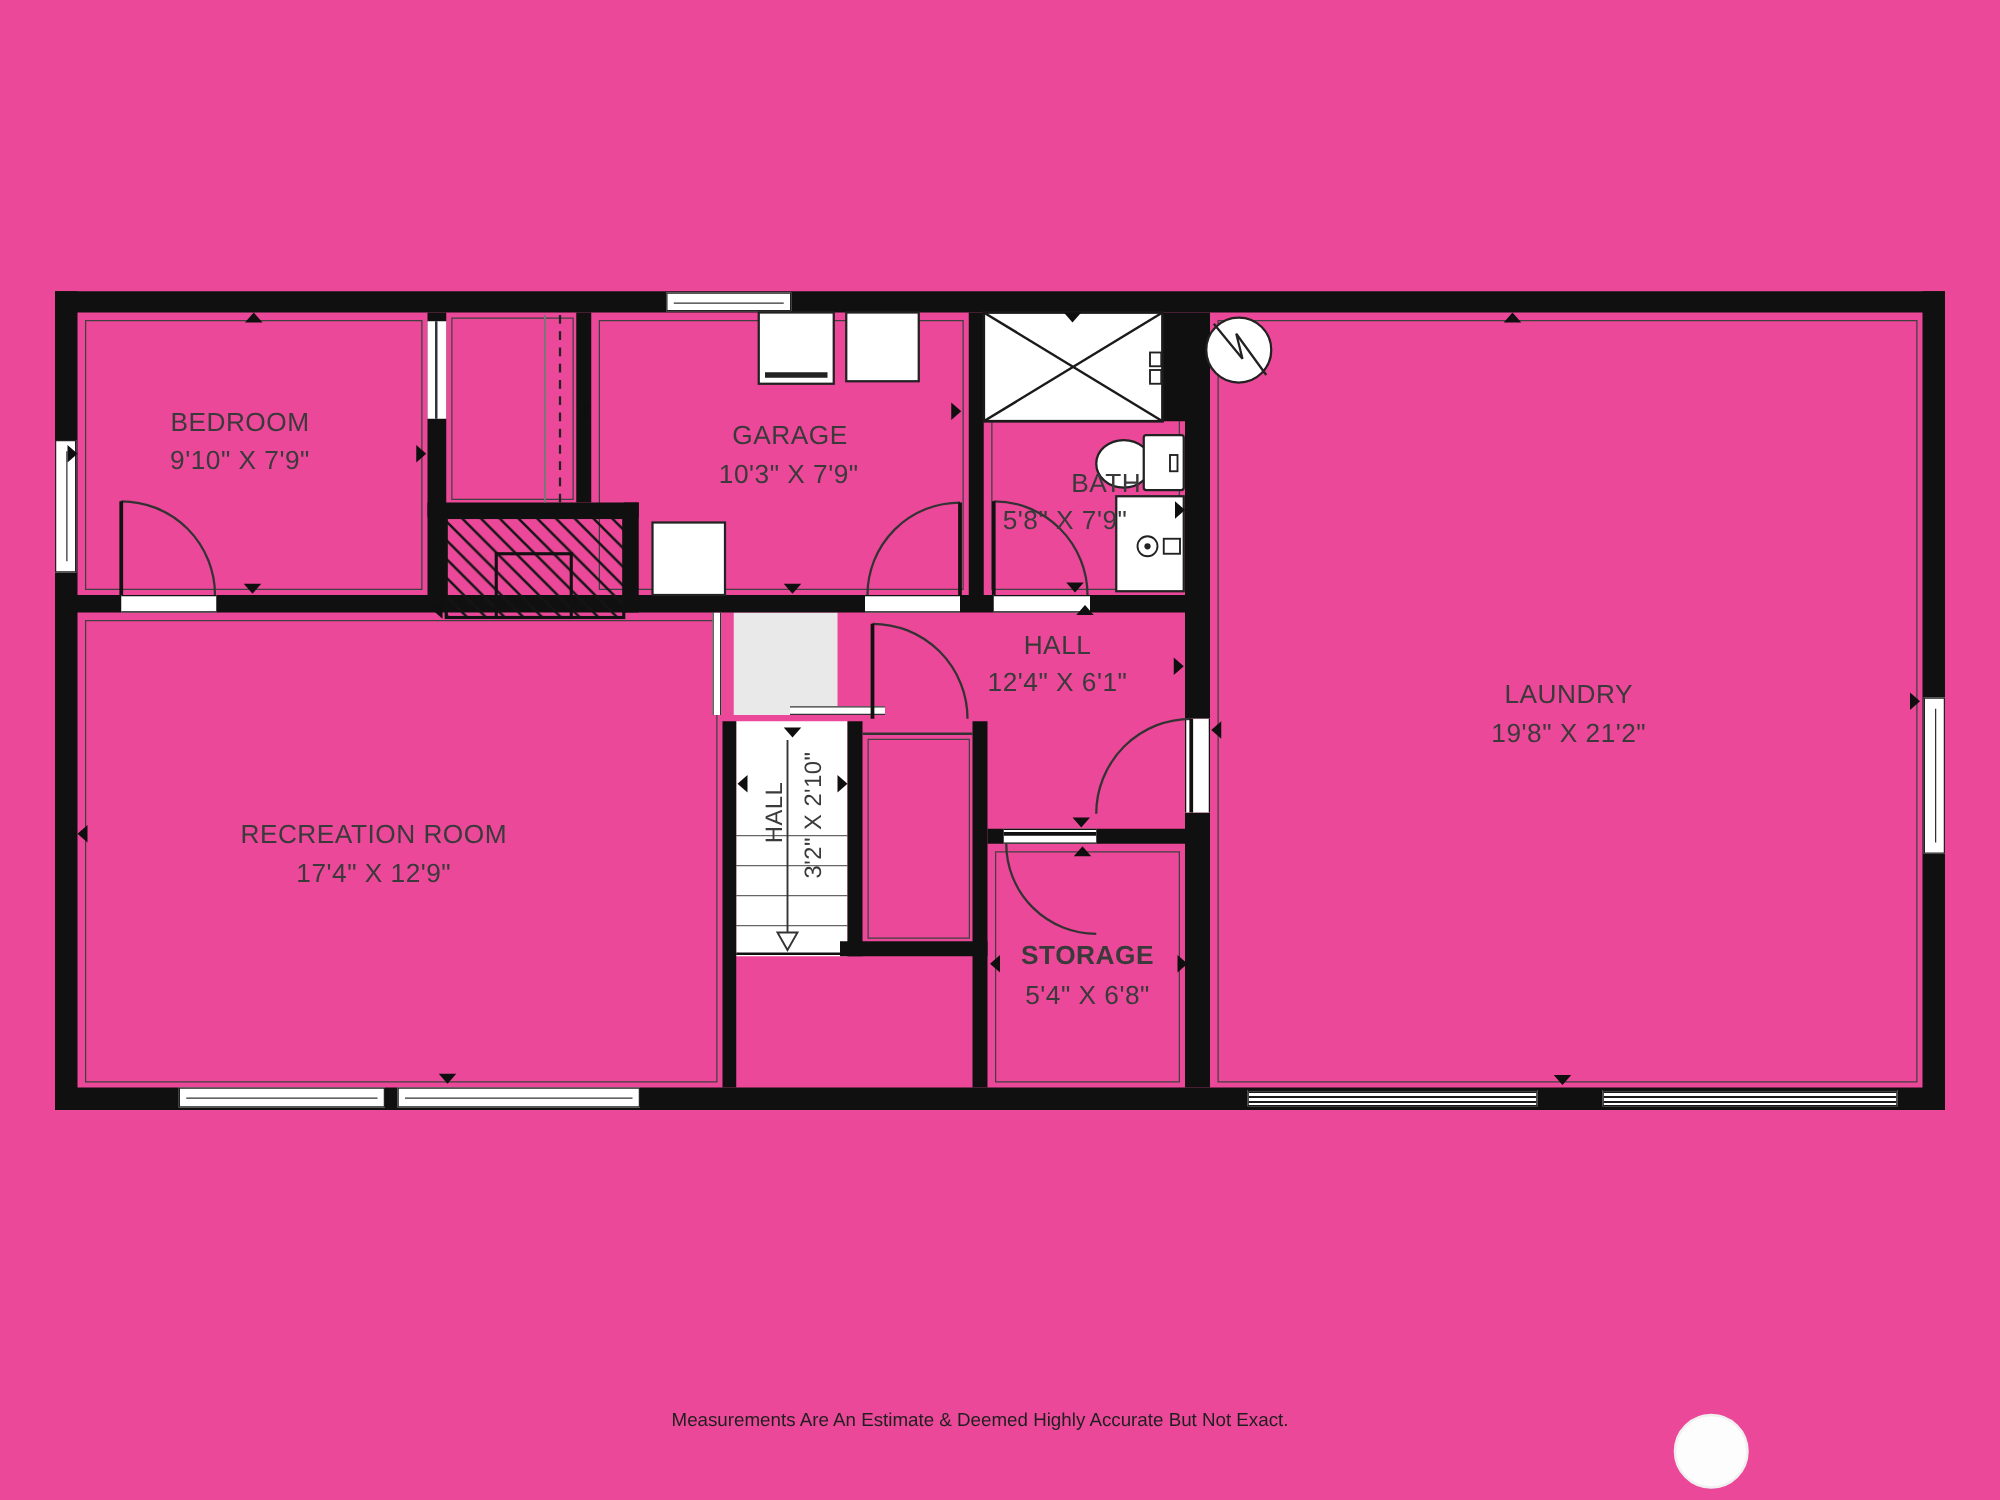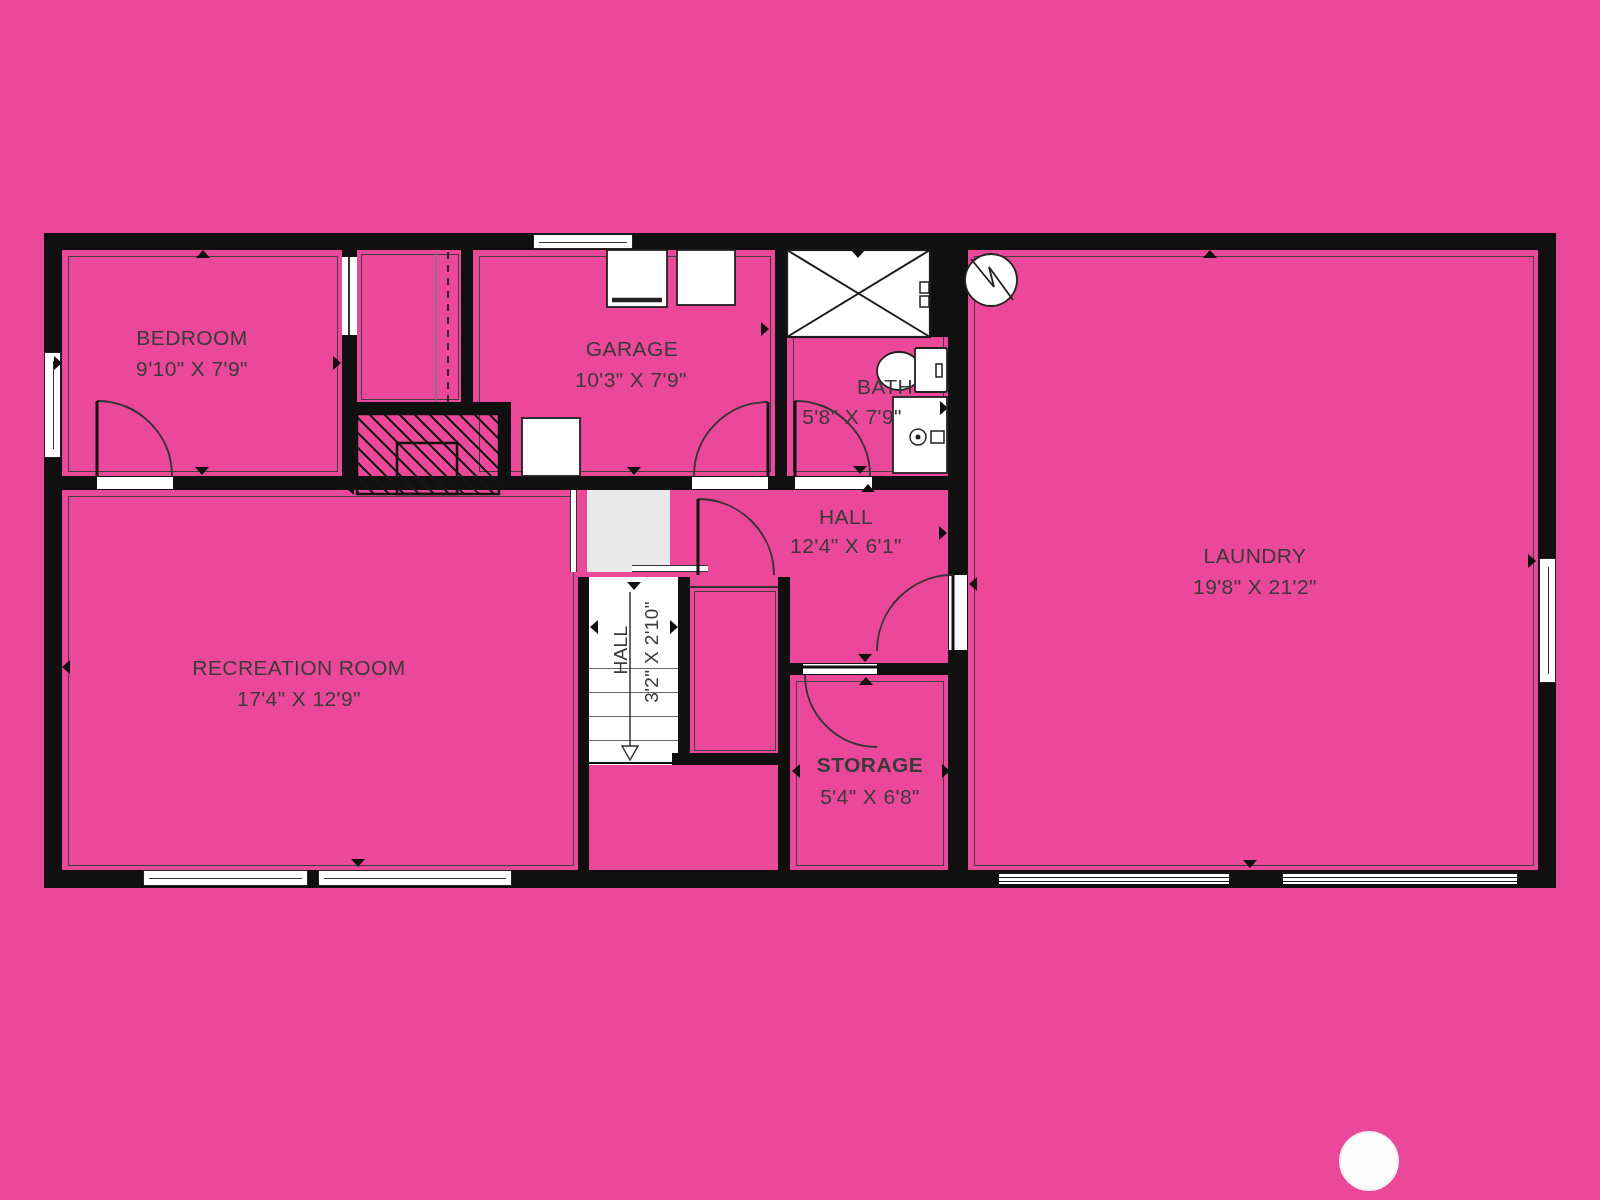--- a/index.html
+++ b/index.html
@@ -228,14 +228,15 @@
   <div class="tri lf z5" style="left:346px;top:481px;"></div>
   <div class="tri rt z5" style="left:54px;top:356px;"></div>
   <div class="tri rt z5" style="left:333px;top:356px;"></div>
   <div class="tri rt z5" style="left:761px;top:322px;"></div>
   <div class="tri rt z5" style="left:939px;top:526px;"></div>
   <div class="tri rt z5" style="left:940px;top:401px;"></div>
   <div class="tri rt z5" style="left:942px;top:764px;"></div>
   <div class="tri rt z5" style="left:1528px;top:554px;"></div>
   <div class="tri rt z5" style="left:670px;top:620px;"></div>
 
+  <div class="footer z5">Measurements Are An Estimate &amp; Deemed Highly Accurate But Not Exact.</div>
   <div class="watermark z1"></div>
 </div>
 
 </body></html>

